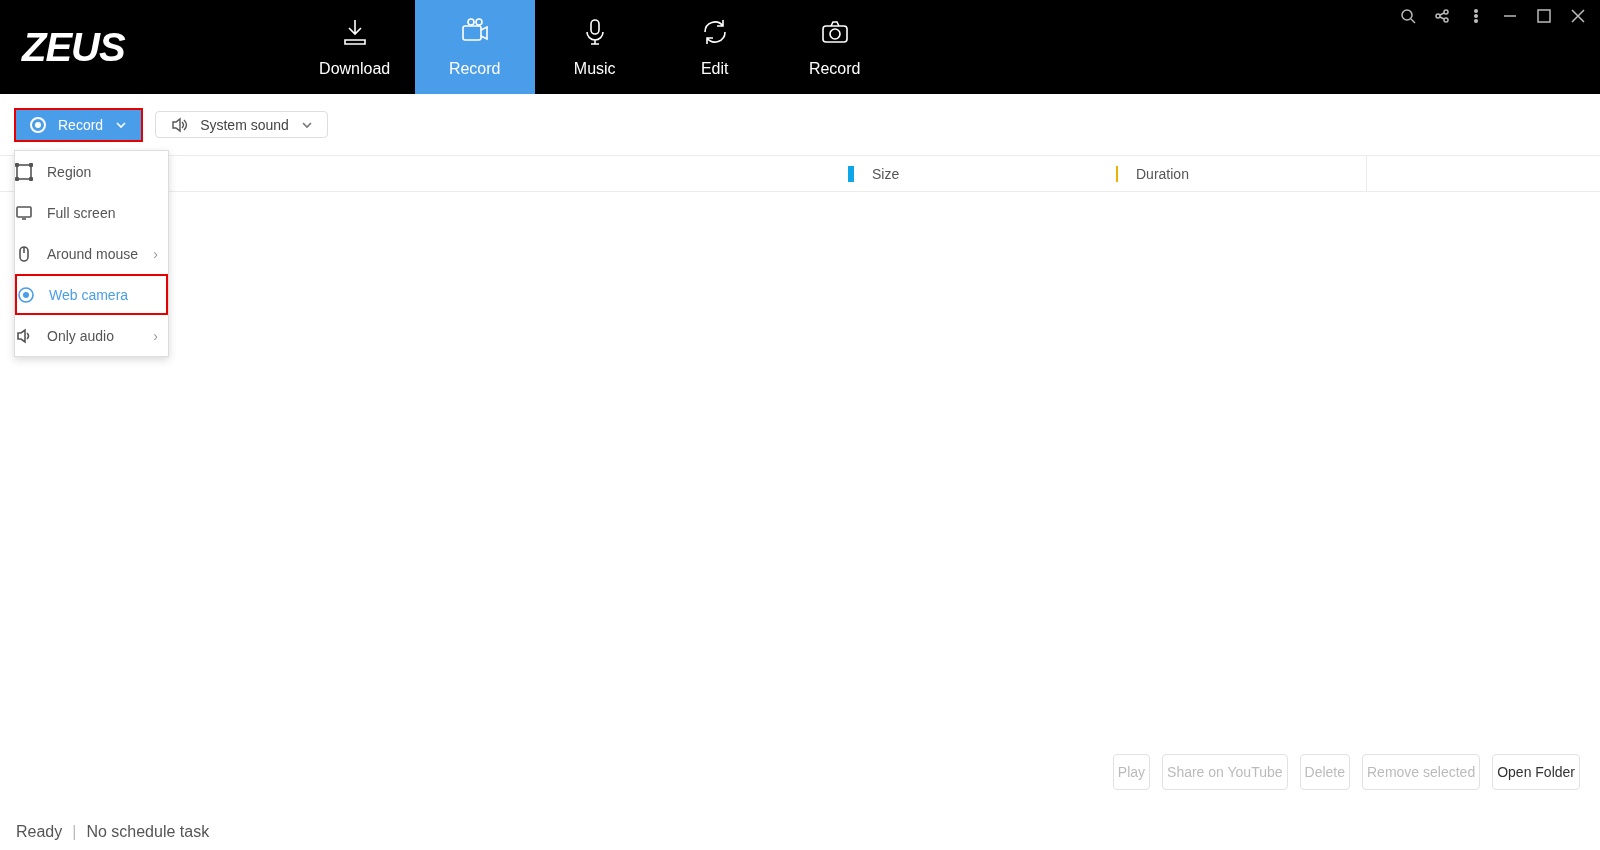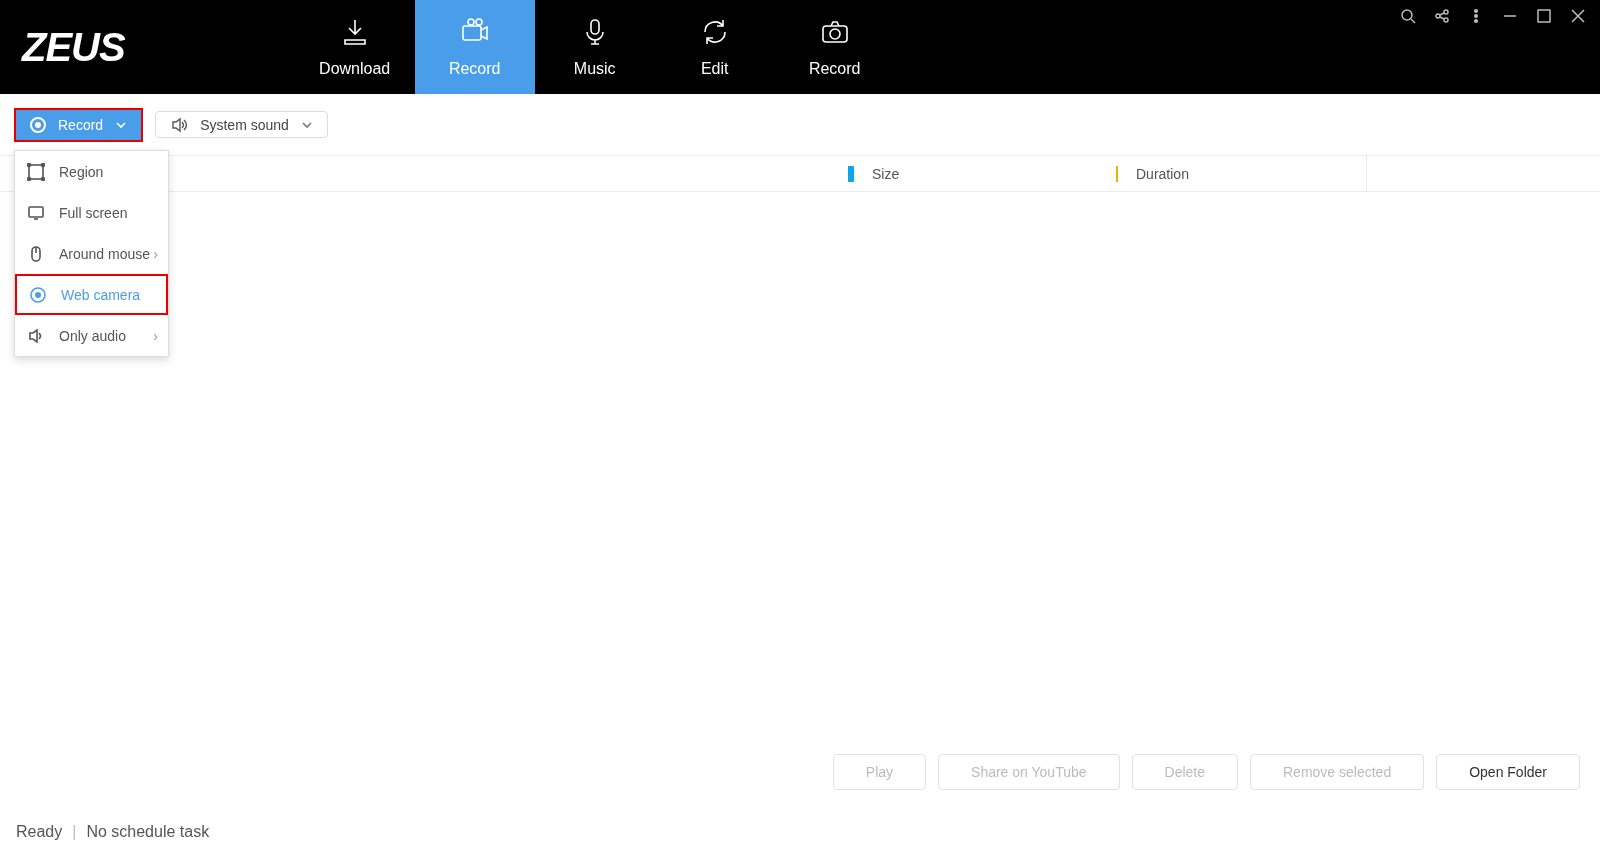--- a/index.html
+++ b/index.html
@@ -26,30 +26,30 @@
 .sound-btn { height:27px; border:1px solid #ddd; border-radius:4px; display:flex; align-items:center; padding:0 14px; gap:12px; font-size:14px; color:#444; background:#fff; cursor:pointer; }
 
 
 .headers { height:37px; border-top:1px solid #ececec; border-bottom:1px solid #ececec; display:flex; align-items:center; color:#555; font-size:14px; }
 .headers .col-size { margin-left:848px; border-left:6px solid #0ea5e9; padding-left:18px; width:268px; }
 .headers .col-dur  { border-left:2px solid #eab308; padding-left:18px; width:250px; }
 .headers .col-end  { border-left:1px solid #ececec; height:100%; }
 
 
 .dropdown { position:absolute; left:14px; top:150px; width:155px; background:#fff; border:1px solid #ddd; box-shadow:0 3px 8px rgba(0,0,0,0.15); }
-.dd-item { height:41px; display:flex; align-items:center; padding:0 12px; gap:14px; font-size:14px; color:#555; cursor:pointer; position:relative; }
+.dd-item { height:41px; display:flex; align-items:center; padding:0 0; gap:14px; font-size:14px; color:#555; cursor:pointer; position:relative; }
 .dd-item.hl { border:2.5px solid #e60000; color:#4a9de8; }
 .dd-item .dd-icon { width:18px; height:18px; display:flex; align-items:center; justify-content:center; }
 .dd-item .dd-icon svg { stroke:#555; fill:none; stroke-width:1.6; }
 .dd-item.hl .dd-icon svg { stroke:#4a9de8; }
 .dd-item .sub-arrow { position:absolute; right:10px; color:#999; font-size:14px; }
 
 
 .bottom-buttons { position:absolute; right:20px; bottom:60px; display:flex; gap:12px; }
-.bottom-buttons button { height:36px; padding:0 32px; border:1px solid #e2e2e2; background:#fff; color:#bbb; font-size:14px; border-radius:4px; cursor:pointer; }
+.bottom-buttons button { height:36px; padding:0 4px; border:1px solid #e2e2e2; background:#fff; color:#bbb; font-size:14px; border-radius:4px; cursor:pointer; }
 .bottom-buttons button.primary { color:#333; }
 
 
 .statusbar { position:absolute; left:0; bottom:0; height:36px; width:100%; display:flex; align-items:center; padding-left:16px; font-size:16px; color:#555; gap:10px; }
 .statusbar .sep { color:#bbb; }
 
 .content { flex:1; }
 </style>
 </head>
 <body>

